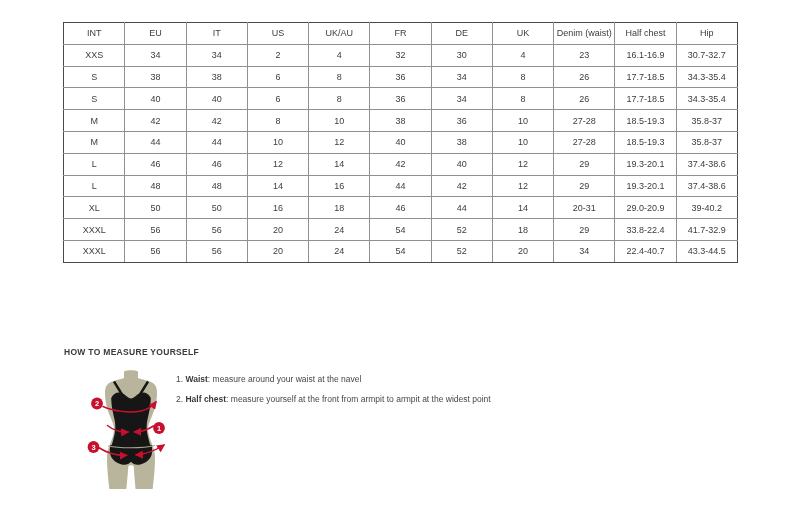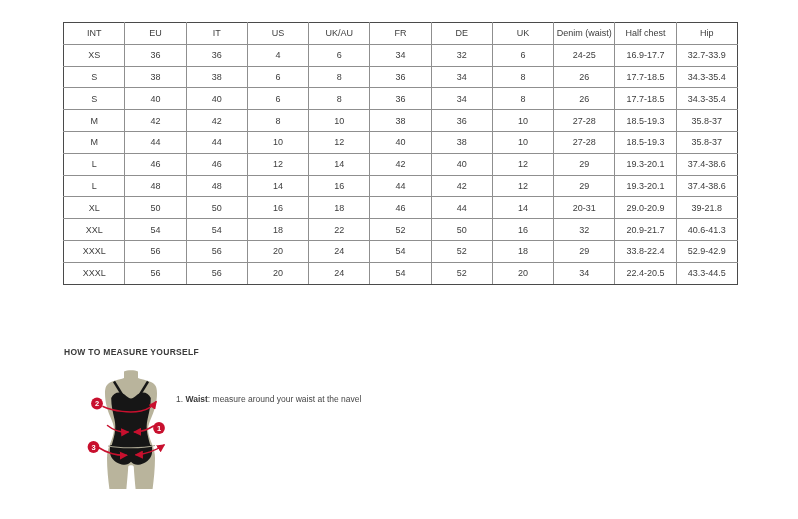--- a/index.html
+++ b/index.html
@@ -22,21 +22,21 @@
   table.size-table thead th{border-top-color:#4a4a4a;}
   table.size-table tbody tr:last-child td{border-bottom-color:#4a4a4a;}
 
   
   .measure-heading{
     position:absolute;left:64px;top:347px;
     font-size:8.5px;font-weight:bold;color:#3a3a3a;letter-spacing:0.3px;text-align:center;
   }
   .figure-wrap{position:absolute;left:84px;top:367px;width:92px;height:124px;}
   .figure-wrap svg{display:block;width:92px;height:124px;}
-  .instructions{position:absolute;left:176px;top:370px;margin-top:20px;}
+  .instructions{position:absolute;left:176px;top:370px;}
   .instruction{font-size:8.5px;color:#474747;line-height:19.5px;white-space:nowrap;}
   .instruction b{color:#3a3a3a;}
   .badge-num{font-family:"Liberation Sans",sans-serif;font-size:7.5px;font-weight:bold;}
 </style>
 </head>
 <body>
 
 <div class="canvas">
 
   <div class="table-wrap">
@@ -51,31 +51,31 @@
             <th>FR</th>
             <th>DE</th>
             <th>UK</th>
             <th>Denim (waist)</th>
             <th>Half chest</th>
             <th>Hip</th>
           </tr>
       </thead>
       <tbody>
           <tr>
-            <td>XS</td>
-            <td>36</td>
-            <td>36</td>
+            <td>XXS</td>
+            <td>34</td>
+            <td>34</td>
+            <td>2</td>
             <td>4</td>
-            <td>6</td>
-            <td>34</td>
             <td>32</td>
-            <td>6</td>
-            <td>24-25</td>
-            <td>16.9-17.7</td>
-            <td>32.7-33.9</td>
+            <td>30</td>
+            <td>4</td>
+            <td>23</td>
+            <td>16.1-16.9</td>
+            <td>30.7-32.7</td>
           </tr>
           <tr>
             <td>S</td>
             <td>38</td>
             <td>38</td>
             <td>6</td>
             <td>8</td>
             <td>36</td>
             <td>34</td>
             <td>8</td>
@@ -152,59 +152,46 @@
             <td>XL</td>
             <td>50</td>
             <td>50</td>
             <td>16</td>
             <td>18</td>
             <td>46</td>
             <td>44</td>
             <td>14</td>
             <td>20-31</td>
             <td>29.0-20.9</td>
-            <td>39-21.8</td>
-          </tr>
-          <tr>
-            <td>XXL</td>
-            <td>54</td>
-            <td>54</td>
-            <td>18</td>
-            <td>22</td>
-            <td>52</td>
-            <td>50</td>
-            <td>16</td>
-            <td>32</td>
-            <td>20.9-21.7</td>
-            <td>40.6-41.3</td>
+            <td>39-40.2</td>
           </tr>
           <tr>
             <td>XXXL</td>
             <td>56</td>
             <td>56</td>
             <td>20</td>
             <td>24</td>
             <td>54</td>
             <td>52</td>
             <td>18</td>
             <td>29</td>
             <td>33.8-22.4</td>
-            <td>52.9-42.9</td>
+            <td>41.7-32.9</td>
           </tr>
           <tr>
             <td>XXXL</td>
             <td>56</td>
             <td>56</td>
             <td>20</td>
             <td>24</td>
             <td>54</td>
             <td>52</td>
             <td>20</td>
             <td>34</td>
-            <td>22.4-20.5</td>
+            <td>22.4-40.7</td>
             <td>43.3-44.5</td>
           </tr>
         </tbody>
     </table>
   </div>
 
   <div class="measure-heading">HOW TO MEASURE YOURSELF</div>
 
   <div class="figure-wrap">
     <svg viewBox="0 0 92 124">
@@ -244,15 +231,19 @@
         <text class="badge-num" x="9.5" y="82.7" text-anchor="middle" fill="#ffffff">3</text>
       </g>
     </svg>
   </div>
 
   <div class="instructions">
     <div class="instruction">
       <span>1.</span>
       <b>Waist</b><span>: measure around your waist at the navel</span>
     </div>
+    <div class="instruction">
+      <span>2.</span>
+      <b>Half chest</b><span>: measure yourself at the front from armpit to armpit at the widest point</span>
+    </div>
   </div>
 
 </div>
 
 </body></html>

